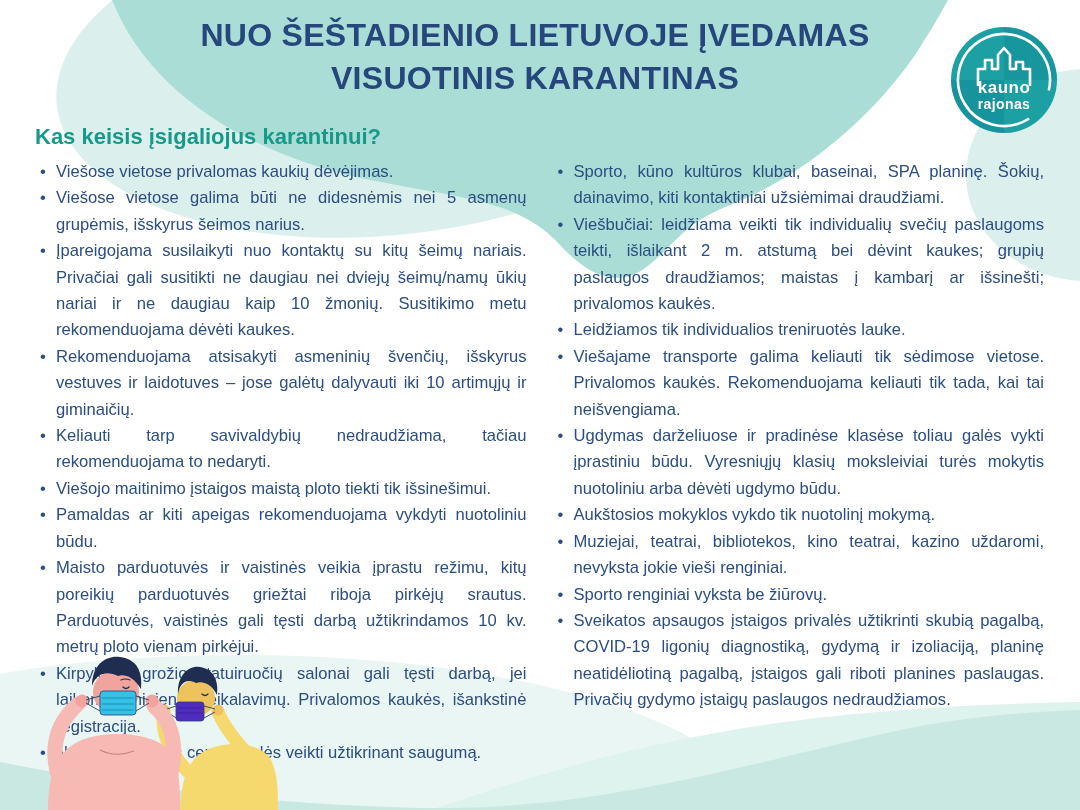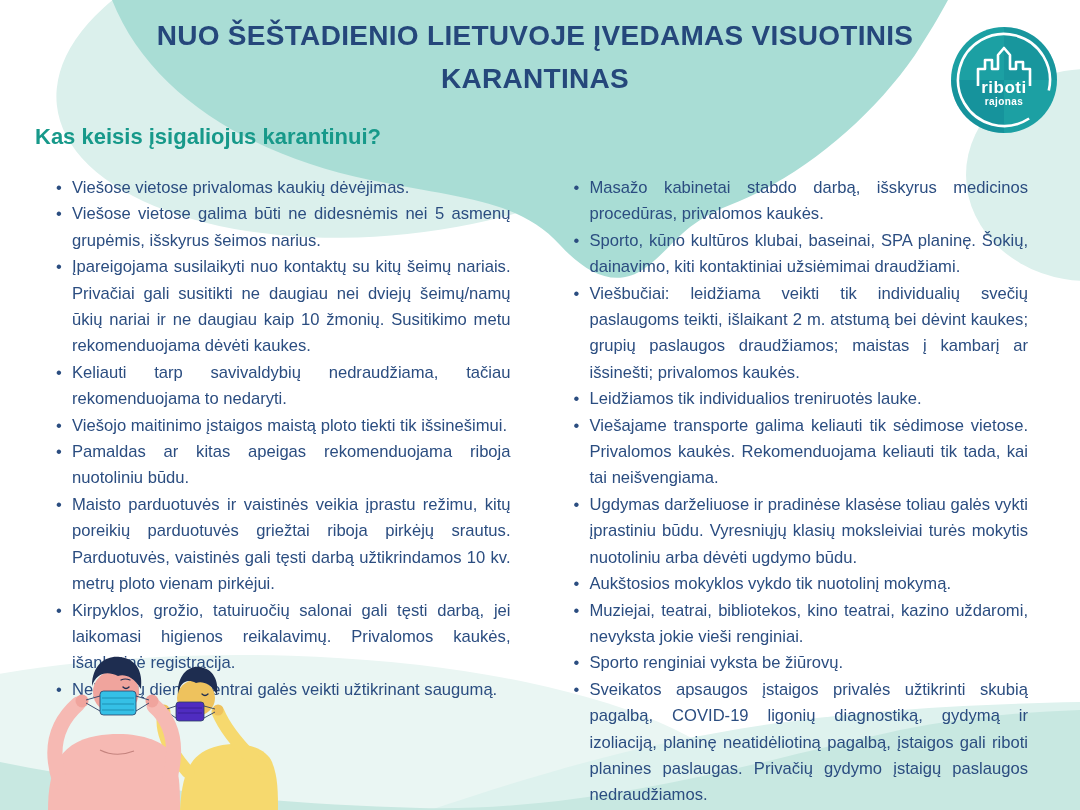--- a/index.html
+++ b/index.html
@@ -8,52 +8,52 @@
     font-family:"Liberation Sans", sans-serif;
   }
   .page{position:relative;width:1080px;height:810px;overflow:hidden;background:#ffffff;}
   .bg{position:absolute;left:0;pointer-events:none;}
   .bg-top{top:0;}
   .bg-bottom{bottom:0;}
   .content{position:relative;z-index:2;}
   .header-row{position:relative;}
   .title{
     margin:14px 150px 0 140px;
-    font-size:28px;font-weight:700;line-height:43px;
+    font-size:32px;font-weight:700;line-height:43px;
     text-align:center;color:var(--title_navy);letter-spacing:.3px;
   }
   .logo{
     position:absolute;top:12px;right:22px;width:108px;height:108px;
   }
   .subtitle{
     margin:24px 0 0 35px;font-size:22px;font-weight:700;color:var(--teal);
   }
   .columns{
     display:flex;gap:26px;margin:9px 36px 0 35px;
   }
   .col{
-    list-style:none;margin:16px;padding:0;flex:1;
+    list-style:none;margin:0;padding:0;flex:1;
   }
   .col li{
     position:relative;padding-left:21px;
     font-size:16.6px;line-height:26.4px;color:var(--body_navy);
     text-align:justify;
   }
   .col li::before{
     content:"\2022";position:absolute;left:5px;top:0;
     color:var(--body_navy);
   }
   .people{
     position:absolute;left:30px;bottom:0;z-index:3;
   }
   .logo-text{
     position:absolute;width:100%;text-align:center;color:#ffffff;font-weight:700;
   }
   .logo-text.l1{top:52px;font-size:17px;letter-spacing:.5px;}
-  .logo-text.l2{top:70px;font-size:10px;letter-spacing:.4px;}
+  .logo-text.l2{top:70px;font-size:14px;letter-spacing:.4px;}
 </style>
 </head>
 <body>
 
 <div class="page">
 
   <svg class="bg bg-top" width="1080" height="340" viewBox="0 0 1080 340">
     <ellipse cx="390" cy="70" rx="335" ry="165" transform="rotate(-6 390 70)" style="fill:var(--mint_light)"></ellipse>
     <ellipse cx="1088" cy="175" rx="122" ry="106" style="fill:var(--mint_light)"></ellipse>
     <path d="M112,0 C150,95 250,155 370,180 C460,198 520,200 560,245
@@ -73,41 +73,41 @@
       <h1 class="title">NUO ŠEŠTADIENIO LIETUVOJE ĮVEDAMAS VISUOTINIS KARANTINAS</h1>
 
       <div class="logo">
         <svg width="108" height="108" viewBox="0 0 108 108">
           <circle cx="54" cy="54" r="53" style="fill:var(--logo_teal)"></circle>
           <path d="M54,1 A53,53 0 0 1 107,54 L54,54 Z" style="fill:var(--logo_teal_dark);opacity:.28"></path>
           <path d="M54,107 A53,53 0 0 1 1,54 L54,54 Z" style="fill:var(--logo_teal_dark);opacity:.38"></path>
           <circle cx="54" cy="54" r="46" fill="none" stroke="#ffffff" stroke-width="2.6" stroke-dasharray="215 35" transform="rotate(105 54 54)"></circle>
           <path d="M28,60 L28,43 L35,43 L35,34 L42,34 L42,43 L48,43 L48,29 L54,22 L60,29 L60,43 L66,43 L66,36 L73,36 L73,43 L80,43 L80,60" fill="none" stroke="#ffffff" stroke-width="2.6" stroke-linejoin="round"></path>
         </svg>
-        <div class="logo-text l1">riboti</div>
+        <div class="logo-text l1">kauno</div>
         <div class="logo-text l2">rajonas</div>
       </div>
     </div>
 
     <h2 class="subtitle">Kas keisis įsigaliojus karantinui?</h2>
 
     <main class="columns">
       <ul class="col">
           <li>Viešose vietose privalomas kaukių dėvėjimas.</li>
           <li>Viešose vietose galima būti ne didesnėmis nei 5 asmenų grupėmis, išskyrus šeimos narius.</li>
           <li>Įpareigojama susilaikyti nuo kontaktų su kitų šeimų nariais. Privačiai gali susitikti ne daugiau nei dviejų šeimų/namų ūkių nariai ir ne daugiau kaip 10 žmonių. Susitikimo metu rekomenduojama dėvėti kaukes.</li>
+          <li>Rekomenduojama atsisakyti asmeninių švenčių, išskyrus vestuves ir laidotuves – jose galėtų dalyvauti iki 10 artimųjų ir giminaičių.</li>
           <li>Keliauti tarp savivaldybių nedraudžiama, tačiau rekomenduojama to nedaryti.</li>
           <li>Viešojo maitinimo įstaigos maistą ploto tiekti tik išsinešimui.</li>
-          <li>Pamaldas ar kitas apeigas rekomenduojama riboja nuotoliniu būdu.</li>
+          <li>Pamaldas ar kiti apeigas rekomenduojama vykdyti nuotoliniu būdu.</li>
           <li>Maisto parduotuvės ir vaistinės veikia įprastu režimu, kitų poreikių parduotuvės griežtai riboja pirkėjų srautus. Parduotuvės, vaistinės gali tęsti darbą užtikrindamos 10 kv. metrų ploto vienam pirkėjui.</li>
           <li>Kirpyklos, grožio, tatuiruočių salonai gali tęsti darbą, jei laikomasi higienos reikalavimų. Privalomos kaukės, išankstinė registracija.</li>
           <li>Neįgaliųjų dienos centrai galės veikti užtikrinant saugumą.</li>
         </ul>
       <ul class="col">
-          <li>Masažo kabinetai stabdo darbą, išskyrus medicinos procedūras, privalomos kaukės.</li>
           <li>Sporto, kūno kultūros klubai, baseinai, SPA planinę. Šokių, dainavimo, kiti kontaktiniai užsiėmimai draudžiami.</li>
           <li>Viešbučiai: leidžiama veikti tik individualių svečių paslaugoms teikti, išlaikant 2 m. atstumą bei dėvint kaukes; grupių paslaugos draudžiamos; maistas į kambarį ar išsinešti; privalomos kaukės.</li>
           <li>Leidžiamos tik individualios treniruotės lauke.</li>
           <li>Viešajame transporte galima keliauti tik sėdimose vietose. Privalomos kaukės. Rekomenduojama keliauti tik tada, kai tai neišvengiama.</li>
           <li>Ugdymas darželiuose ir pradinėse klasėse toliau galės vykti įprastiniu būdu. Vyresniųjų klasių moksleiviai turės mokytis nuotoliniu arba dėvėti ugdymo būdu.</li>
           <li>Aukštosios mokyklos vykdo tik nuotolinį mokymą.</li>
           <li>Muziejai, teatrai, bibliotekos, kino teatrai, kazino uždaromi, nevyksta jokie vieši renginiai.</li>
           <li>Sporto renginiai vyksta be žiūrovų.</li>
           <li>Sveikatos apsaugos įstaigos privalės užtikrinti skubią pagalbą, COVID-19 ligonių diagnostiką, gydymą ir izoliaciją, planinę neatidėliotiną pagalbą, įstaigos gali riboti planines paslaugas. Privačių gydymo įstaigų paslaugos nedraudžiamos.</li>
         </ul>

